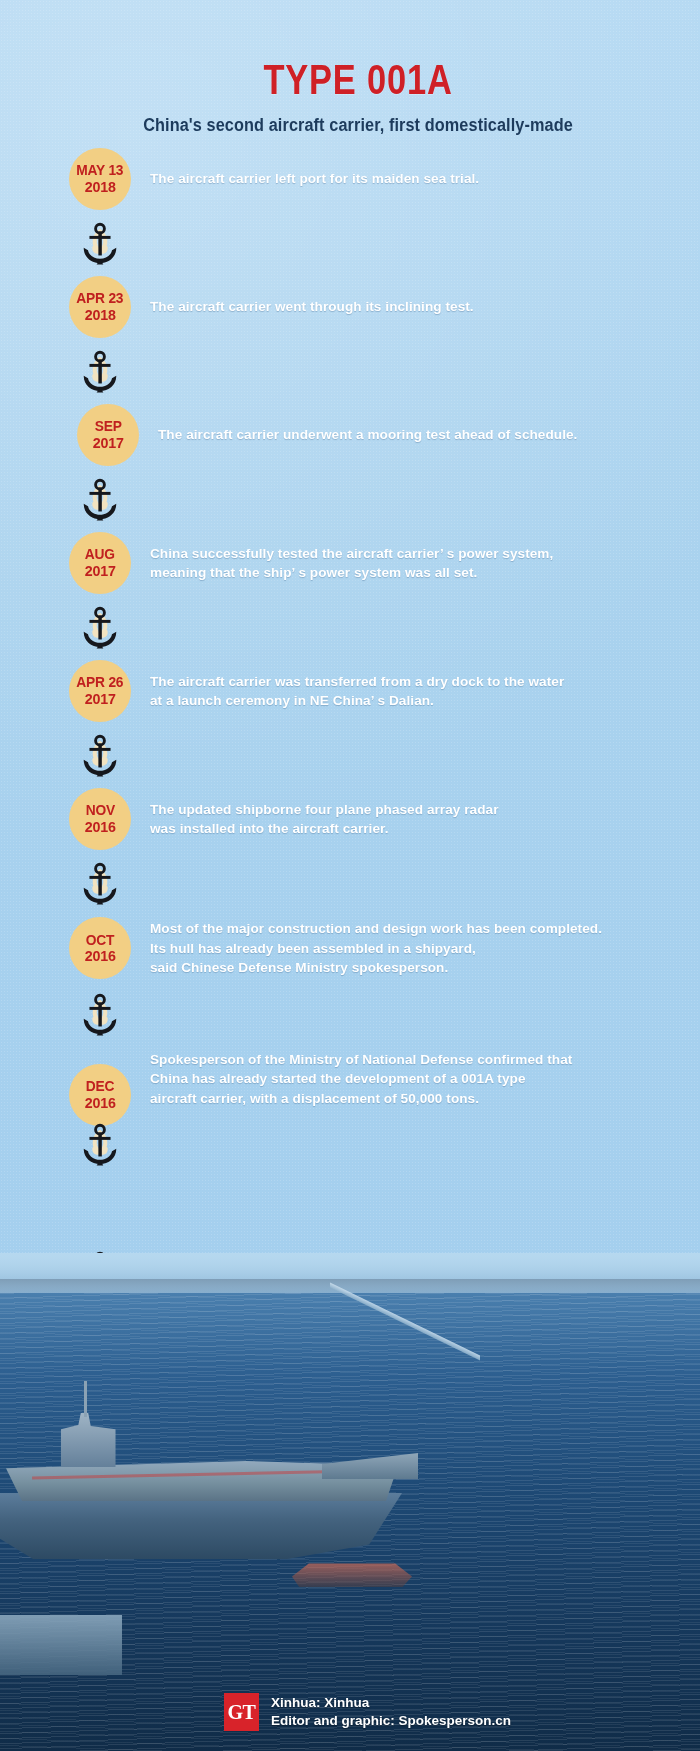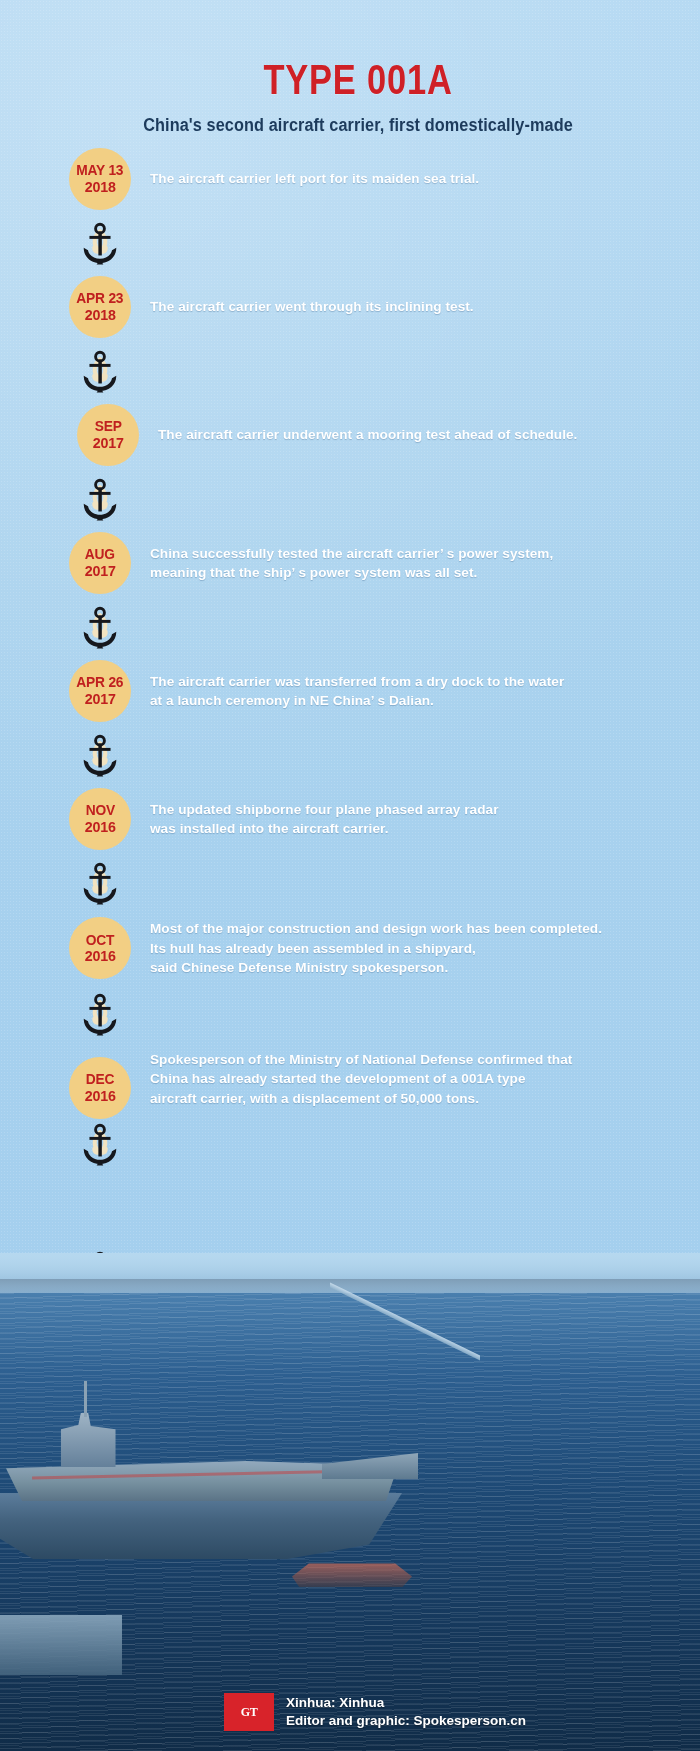--- a/index.html
+++ b/index.html
@@ -156,23 +156,23 @@
     clip-path:polygon(0% 60%, 14% 10%, 86% 10%, 100% 60%, 92% 100%, 6% 100%);
   }
 
   
   .footer{
     position:absolute;left:0;top:1676px;width:700px;height:72px;
     display:flex;align-items:center;
   }
   .gt-logo{
     margin-left:224px;
-    width:50px;height:38px;
+    width:35px;height:38px;
     background:#d8232a;
-    color:#fff;font-weight:bold;font-size:12px;
+    color:#fff;font-weight:bold;font-size:20px;
     display:flex;align-items:center;justify-content:center;
     letter-spacing:-.5px;
     font-family:"Liberation Serif", serif;
   }
   .credit{
     margin-left:12px;color:#ffffff;font-size:13.5px;line-height:18px;
     font-weight:bold;text-shadow:0 1px 2px rgba(0,0,0,.45);
   }
 </style>
 </head>
@@ -314,21 +314,21 @@
       <div class="anchor-wrap" style="top: 842.5px;"><svg viewBox="0 0 48 48" width="48" height="46" aria-hidden="true">
           <path d="M24 12 C17 17 17 26 22 31 C26 35 30 33 30 29" fill="none" stroke="#f2e3c0" stroke-width="4.2" stroke-linecap="round"></path>
           <path d="M24 12 C31 17 31 26 26 31 C22 35 18 33 18 29" fill="none" stroke="#f2e3c0" stroke-width="4.2" stroke-linecap="round"></path>
           <circle cx="24" cy="9" r="4.6" fill="none" stroke="#16181d" stroke-width="3"></circle>
           <rect x="22.3" y="12" width="3.6" height="25" fill="#16181d"></rect>
           <rect x="13" y="16.6" width="22" height="3.1" fill="#16181d"></rect>
           <path d="M7 29 C7 39 15 45 24 45 C33 45 41 39 41 29 L36.5 31.5 C35.5 37 30 40.5 24 40.5 C18 40.5 12.5 37 11.5 31.5 Z" fill="#16181d"></path>
           <path d="M24 41 L20.5 46.5 L27.5 46.5 Z" fill="#16181d"></path>
         </svg></div>
       <div class="entry" style="position: absolute; left: 0px; top: 898.5px; width: 700px; height: 64.5px;">
-        <div class="date-circle" style="left: 69px; top: 10px;">
+        <div class="date-circle" style="left: 69px; top: 17px;">
           <div class="d1">DEC</div>
           <div class="d2">2016</div>
         </div>
         <div class="desc" style="position: absolute; left: 0px; top: 3px; width: 700px;">
           <div>Spokesperson of the Ministry of National Defense confirmed that</div>
           <div>China has already started the development of a 001A type</div>
           <div>aircraft carrier, with a displacement of 50,000 tons.</div>
         </div>
       </div>
       <div class="anchor-wrap" style="top: 973px;"><svg viewBox="0 0 48 48" width="48" height="46" aria-hidden="true">

